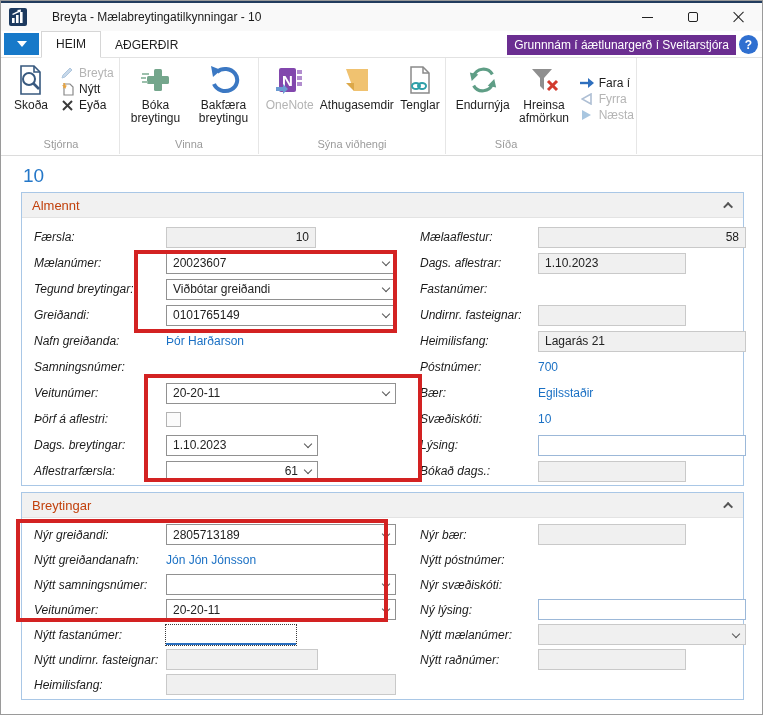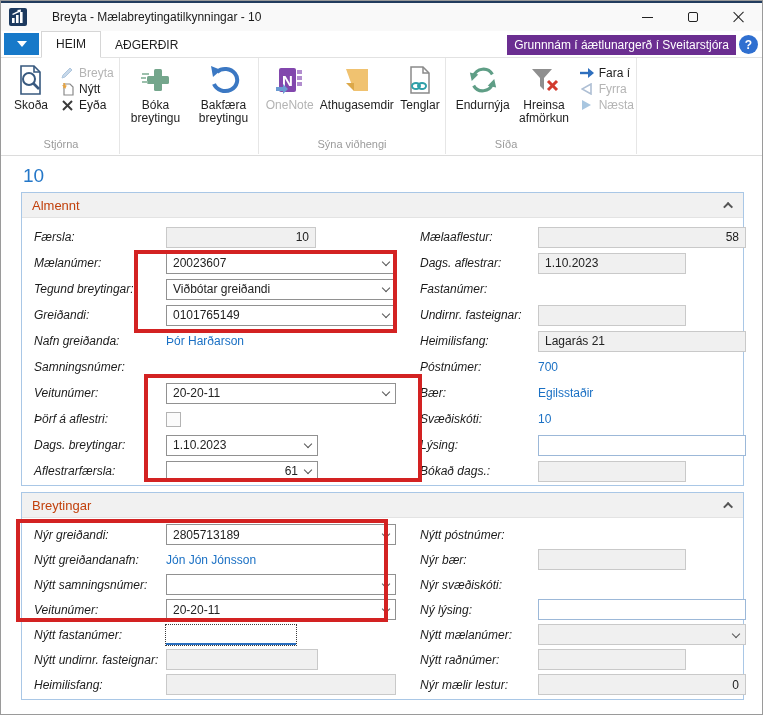--- a/index.html
+++ b/index.html
@@ -177,20 +177,21 @@
       <div class="rbtn" style="width:66px">
         <div class="ric">
             <svg width="32" height="32" viewBox="0 0 32 32">
               <path d="M9 8 A 12 11 0 1 1 6 20" fill="none" stroke="#3b78c3" stroke-width="4"></path>
               <polygon points="3,2 13,6 5,13" fill="#3b78c3"></polygon>
             </svg>
           </div>
         <div class="rlb">Bakfæra breytingu</div>
       </div>
     </div>
+    <div class="glabel">Vinna</div>
   </div>
 
   <div class="rgroup g3">
     <div class="gbody" style="justify-content:center; gap:2px;">
       <div class="rbtn disabled" style="width:56px">
         <div class="ric">
             <svg width="30" height="30" viewBox="0 0 30 30">
               <rect x="4" y="3" width="17" height="24" rx="2" fill="#8247ad"></rect>
               <text x="12.5" y="21" font-size="15" font-weight="bold" fill="#fff" text-anchor="middle" font-family="Liberation Sans, sans-serif">N</text>
               <rect x="22" y="5" width="5" height="4" fill="#b18cce"></rect>
@@ -241,21 +242,21 @@
       <div class="rbtn" style="width:58px">
         <div class="ric">
             <svg width="30" height="30" viewBox="0 0 30 30">
               <path d="M3 4 h20 l-8 9 v12 l-4 -4 v-8 z" fill="#8f8f8f"></path>
               <line x1="19" y1="16" x2="28" y2="25" stroke="#d23b2e" stroke-width="3"></line>
               <line x1="28" y1="16" x2="19" y2="25" stroke="#d23b2e" stroke-width="3"></line>
             </svg>
           </div>
         <div class="rlb">Hreinsa afmörkun</div>
       </div>
-      <div class="smallstack" style="margin-top:4px;text-align:right;">
+      <div class="smallstack" style="margin-top:14px;text-align:right;">
         <div class="sbtn">
           <span class="sic">
               <svg width="15" height="12" viewBox="0 0 15 12">
                 <line x1="1" y1="6" x2="10" y2="6" stroke="#2e6fbe" stroke-width="2.4"></line>
                 <polygon points="9,1 15,6 9,11" fill="#2e6fbe"></polygon>
               </svg>
             </span>
           <span>Fara í</span>
         </div>
         <div class="sbtn disabled">
@@ -451,54 +452,48 @@
       <div class="frow">
           <span class="flabel">Heimilisfang:</span>
           <div class="fld dis">
             <span></span>
           </div>
         </div>
     </div>
 
     <div class="col r">
       <div class="frow">
-          <span class="flabel">Nýtt póstnúmer:</span>
-        </div>
-      <div class="frow">
           <span class="flabel">Nýr bær:</span>
           <div class="fld dis med">
             <span></span>
           </div>
         </div>
       <div class="frow">
+          <span class="flabel">Nýtt póstnúmer:</span>
+        </div>
+      <div class="frow">
           <span class="flabel">Nýr svæðiskóti:</span>
         </div>
       <div class="frow">
           <span class="flabel">Ný lýsing:</span>
           <div class="fld txt">
             <span></span>
           </div>
         </div>
       <div class="frow">
           <span class="flabel">Nýtt mælanúmer:</span>
           <div class="fld drop dis">
             <span></span>
             <i class="cv"></i>
           </div>
         </div>
       <div class="frow">
           <span class="flabel">Nýtt raðnúmer:</span>
           <div class="fld dis med">
             <span></span>
-          </div>
-        </div>
-      <div class="frow">
-          <span class="flabel">Nýr mælir lestur:</span>
-          <div class="fld dis">
-            <span class="ra">0</span>
           </div>
         </div>
     </div>
   </div>
 </div>
 
 <div class="anno anno1"></div>
 <div class="anno anno2"></div>
 <div class="anno anno3"></div>
 

